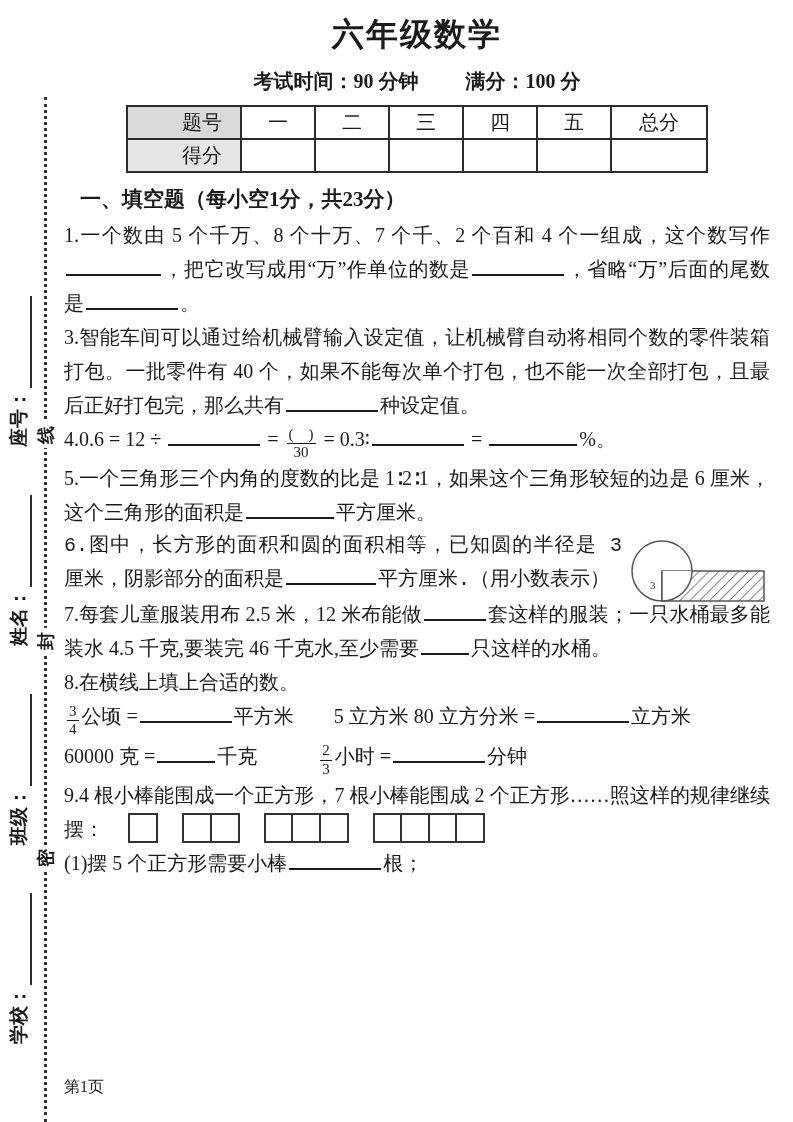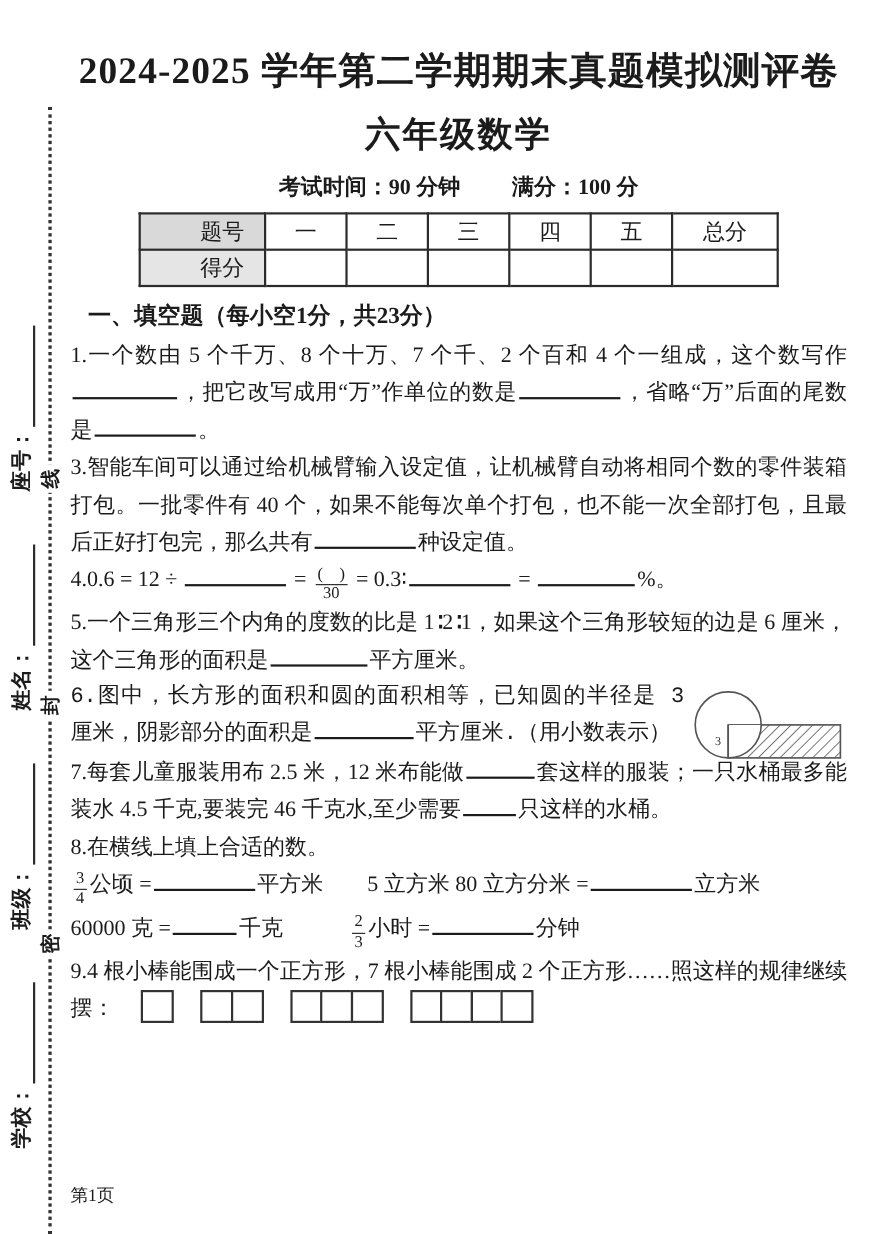--- a/index.html
+++ b/index.html
@@ -71,21 +71,20 @@
           <span class="sline"></span>
         </span>
       </div>
     <div class="seal-dash"></div>
   <span class="schar" style="top: 845px;">密</span>
       <span class="schar" style="top: 628px;">封</span>
       <span class="schar" style="top: 422px;">线</span>
     </aside>
 
   <main>
-    <h1>2024-2025 学年第二学期期末真题模拟测评卷</h1>
     <h2>六年级数学</h2>
     <div class="info">
       <span>考试时间：90 分钟</span>
       <span>满分：100 分</span>
     </div>
 
     <table class="score">
       <tbody>
           <tr>
             <td style="background: rgb(217, 217, 217);">题号</td>
@@ -142,17 +141,18 @@
           </span><span class="sqg">
             <span class="sq"></span>
             <span class="sq"></span>
             <span class="sq"></span>
           </span><span class="sqg">
             <span class="sq"></span>
             <span class="sq"></span>
             <span class="sq"></span>
             <span class="sq"></span>
           </span></p>
+        <p class="q"><span>(1)摆 5 个正方形需要小棒</span><span class="blank" style="width: 92px;"></span><span>根；</span></p>
       </div>
   </main>
 
   <div class="pfooter">第1页</div>
 </div>
 
 </body></html>

